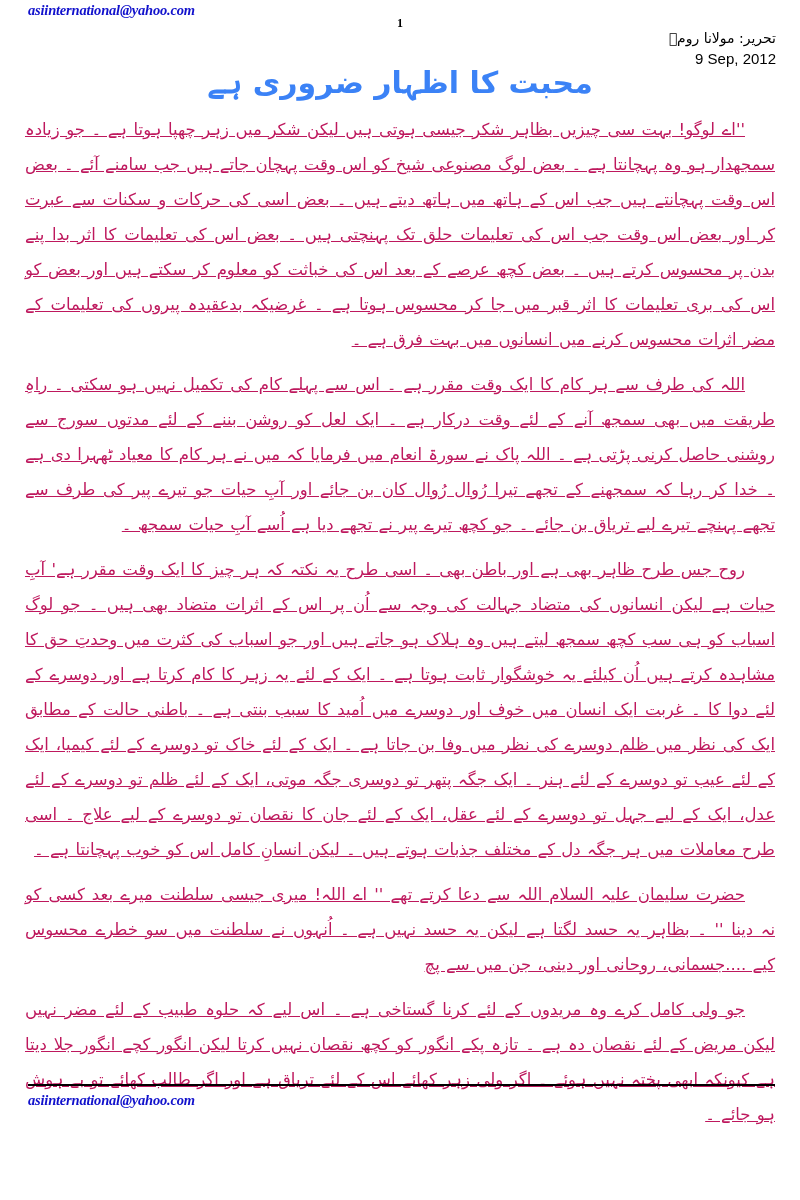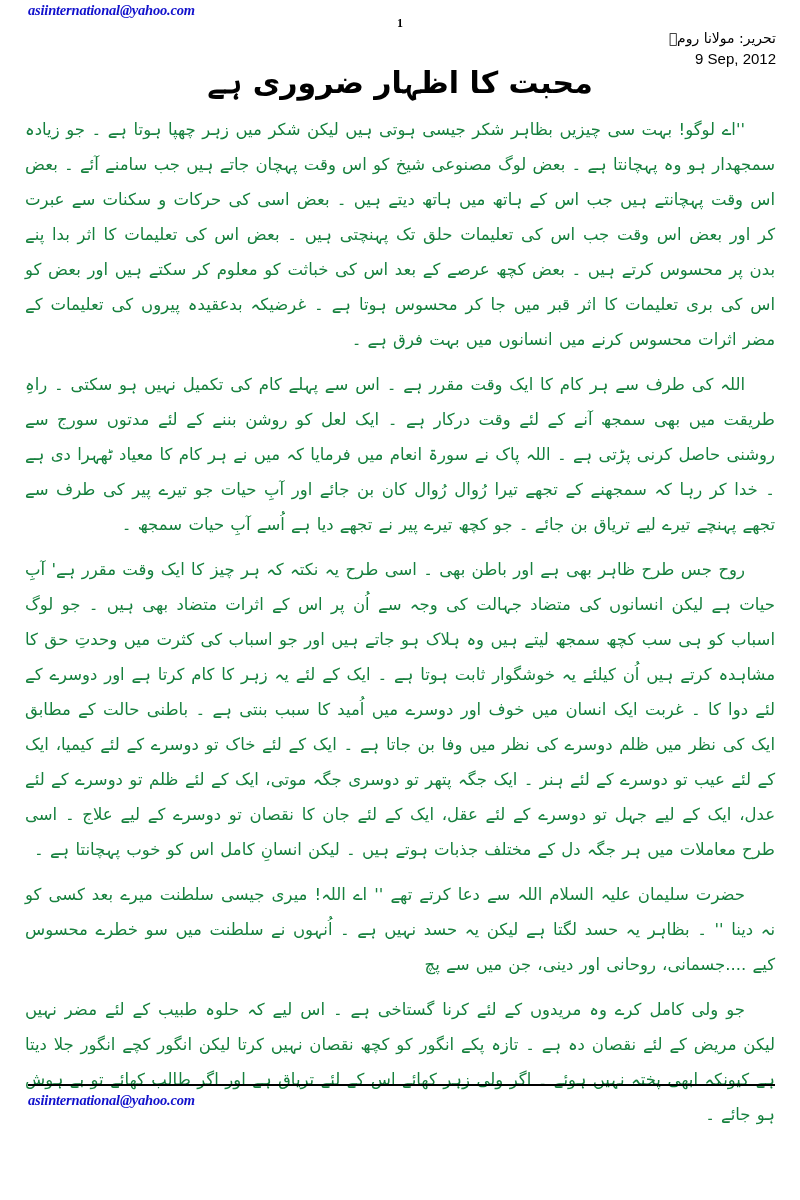--- a/index.html
+++ b/index.html
@@ -97,45 +97,46 @@
   .doc-title {
     position: absolute;
     top: 44px;
     left: 0;
     width: 800px;
     text-align: center;
     direction: rtl;
     font-family: "DejaVu Sans", sans-serif;
     font-size: 30px;
     font-weight: bold;
-    color: #000000;
+    color: #3b82f6;
     line-height: 1.25;
   }
 
   
   .body-area {
     position: absolute;
     top: 112px;
     right: 25px;
     width: 750px;
     height: 1010px;
     direction: rtl;
   }
 
   .para {
     direction: rtl;
     text-align: justify;
     text-justify: inter-word;
     font-family: "DejaVu Sans", sans-serif;
     font-size: 16.5px;
     line-height: 35px;
-    color: #15803d;
+    color: #be185d;
     margin: 0 0 10px 0;
     text-indent: 30px;
     word-spacing: 1px;
+    text-decoration: underline;
   }
 
   .para:last-child {
     margin-bottom: 0;
   }
 
   
   .footer {
     position: absolute;
     left: 28px;

